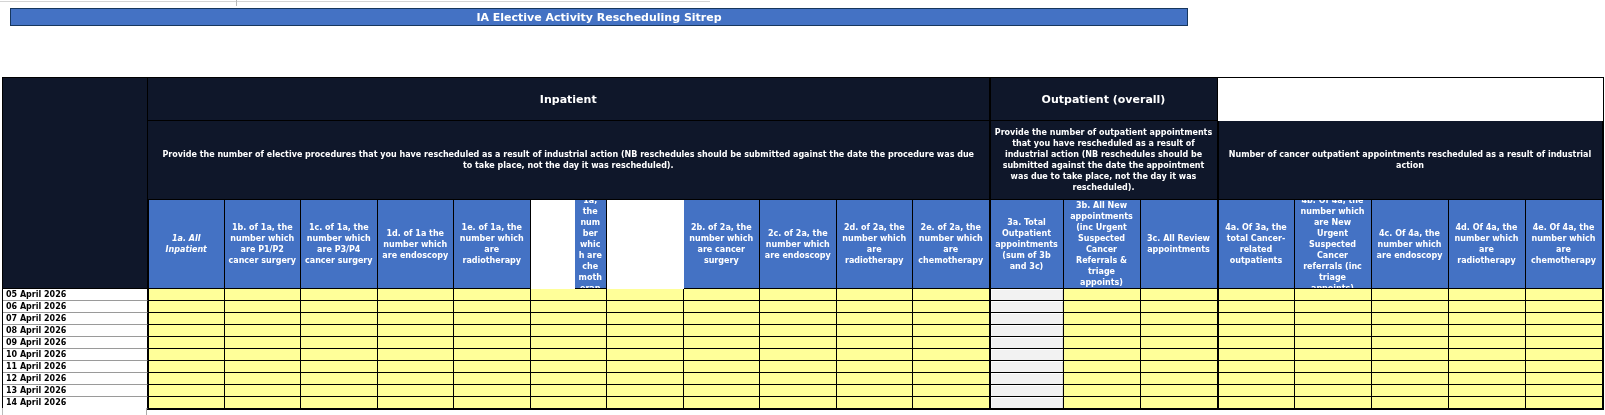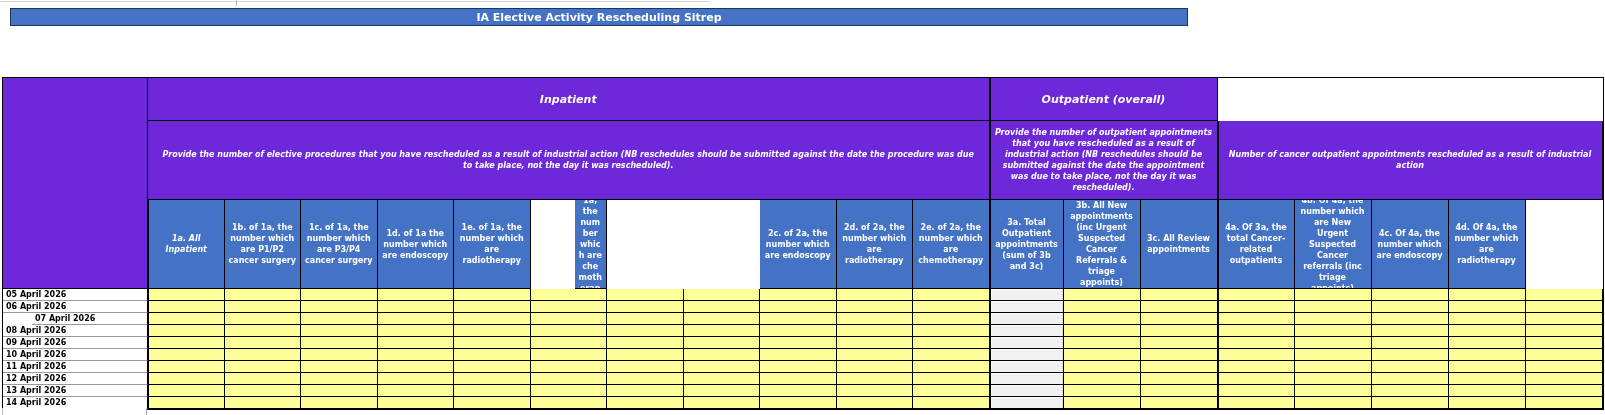--- a/index.html
+++ b/index.html
@@ -21,21 +21,21 @@
     display: grid;
     grid-template-columns: 145px repeat(11, 76.5px) 74px 77px 77px repeat(5, 77px);
     grid-template-rows: 43px 79px 89px repeat(10, 12px);
     border: 1px solid #000;
     background: #ffffff;
   }
 
   .cell { border-right: 1px solid #000; border-bottom: 1px solid #000; overflow: hidden; }
   .sec-start { border-left: 1px solid #000; }
 
-  .blue { background: #6d28d9; color: #ffffff; font-style: italic; }
+  .blue { background: #0f172a; color: #ffffff; }
 
   .date-head { grid-column: 1; grid-row: 1 / span 3; }
 
   .sec-label {
     display: flex; align-items: center; justify-content: center;
     font-size: 11px; font-weight: bold; text-align: center;
   }
   .sec-inpatient  { grid-column: 2 / span 11; grid-row: 1; }
   .sec-outpatient { grid-column: 13 / span 3; grid-row: 1; }
   .sec-cancer     { grid-column: 16 / span 5; grid-row: 1; }
@@ -106,20 +106,23 @@
     </div>
     <div class="cell col-head" style="grid-area: 3 / 5;">
       <div class="col-head-text">1d. of 1a the number which are endoscopy</div>
     </div>
     <div class="cell col-head" style="grid-area: 3 / 6;">
       <div class="col-head-text">1e. of 1a, the number which are radiotherapy</div>
     </div>
     <div class="cell col-head" style="grid-area: 3 / 7; margin-left: 44px;">
       <div class="col-head-text">1f. of 1a, the number which are chemotherapy</div>
     </div>
+    <div class="cell col-head" style="grid-area: 3 / 9;">
+      <div class="col-head-text">2b. of 2a, the number which are cancer surgery</div>
+    </div>
     <div class="cell col-head" style="grid-area: 3 / 10;">
       <div class="col-head-text">2c. of 2a, the number which are endoscopy</div>
     </div>
     <div class="cell col-head" style="grid-area: 3 / 11;">
       <div class="col-head-text">2d. of 2a, the number which are radiotherapy</div>
     </div>
     <div class="cell col-head" style="grid-area: 3 / 12;">
       <div class="col-head-text">2e. of 2a, the number which are chemotherapy</div>
     </div>
     <div class="cell col-head sec-start" style="grid-area: 3 / 13;">
@@ -135,20 +138,23 @@
       <div class="col-head-text">4a. Of 3a, the total Cancer-related outpatients</div>
     </div>
     <div class="cell col-head" style="grid-area: 3 / 17;">
       <div class="col-head-text">4b. Of 4a, the number which are New Urgent Suspected Cancer referrals (inc triage appoints)</div>
     </div>
     <div class="cell col-head" style="grid-area: 3 / 18; justify-content: flex-end;">
       <div class="col-head-text">4c. Of 4a, the number which are endoscopy</div>
     </div>
     <div class="cell col-head" style="grid-area: 3 / 19;">
       <div class="col-head-text">4d. Of 4a, the number which are radiotherapy</div>
+    </div>
+    <div class="cell col-head" style="grid-area: 3 / 20;">
+      <div class="col-head-text">4e. Of 4a, the number which are chemotherapy</div>
     </div>
     <div class="cell date-cell" style="grid-area: 4 / 1;">05 April 2026</div>
     <div class="cell data-cell input-cell sec-start" style="grid-area: 4 / 2;"></div>
     <div class="cell data-cell input-cell" style="grid-area: 4 / 3;"></div>
     <div class="cell data-cell input-cell" style="grid-area: 4 / 4;"></div>
     <div class="cell data-cell input-cell" style="grid-area: 4 / 5;"></div>
     <div class="cell data-cell input-cell" style="grid-area: 4 / 6;"></div>
     <div class="cell data-cell input-cell" style="grid-area: 4 / 7;"></div>
     <div class="cell data-cell input-cell" style="grid-area: 4 / 8;"></div>
     <div class="cell data-cell input-cell" style="grid-area: 4 / 9;"></div>
@@ -176,21 +182,21 @@
     <div class="cell data-cell input-cell" style="grid-area: 5 / 11;"></div>
     <div class="cell data-cell input-cell" style="grid-area: 5 / 12;"></div>
     <div class="cell data-cell calc-cell sec-start" style="grid-area: 5 / 13;"></div>
     <div class="cell data-cell input-cell" style="grid-area: 5 / 14;"></div>
     <div class="cell data-cell input-cell" style="grid-area: 5 / 15;"></div>
     <div class="cell data-cell input-cell sec-start" style="grid-area: 5 / 16;"></div>
     <div class="cell data-cell input-cell" style="grid-area: 5 / 17;"></div>
     <div class="cell data-cell input-cell" style="grid-area: 5 / 18;"></div>
     <div class="cell data-cell input-cell" style="grid-area: 5 / 19;"></div>
     <div class="cell data-cell input-cell" style="grid-area: 5 / 20;"></div>
-    <div class="cell date-cell" style="grid-area: 6 / 1; margin-left: 29px;">07 April 2026</div>
+    <div class="cell date-cell" style="grid-area: 6 / 1;">07 April 2026</div>
     <div class="cell data-cell input-cell sec-start" style="grid-area: 6 / 2;"></div>
     <div class="cell data-cell input-cell" style="grid-area: 6 / 3;"></div>
     <div class="cell data-cell input-cell" style="grid-area: 6 / 4;"></div>
     <div class="cell data-cell input-cell" style="grid-area: 6 / 5;"></div>
     <div class="cell data-cell input-cell" style="grid-area: 6 / 6;"></div>
     <div class="cell data-cell input-cell" style="grid-area: 6 / 7;"></div>
     <div class="cell data-cell input-cell" style="grid-area: 6 / 8;"></div>
     <div class="cell data-cell input-cell" style="grid-area: 6 / 9;"></div>
     <div class="cell data-cell input-cell" style="grid-area: 6 / 10;"></div>
     <div class="cell data-cell input-cell" style="grid-area: 6 / 11;"></div>

